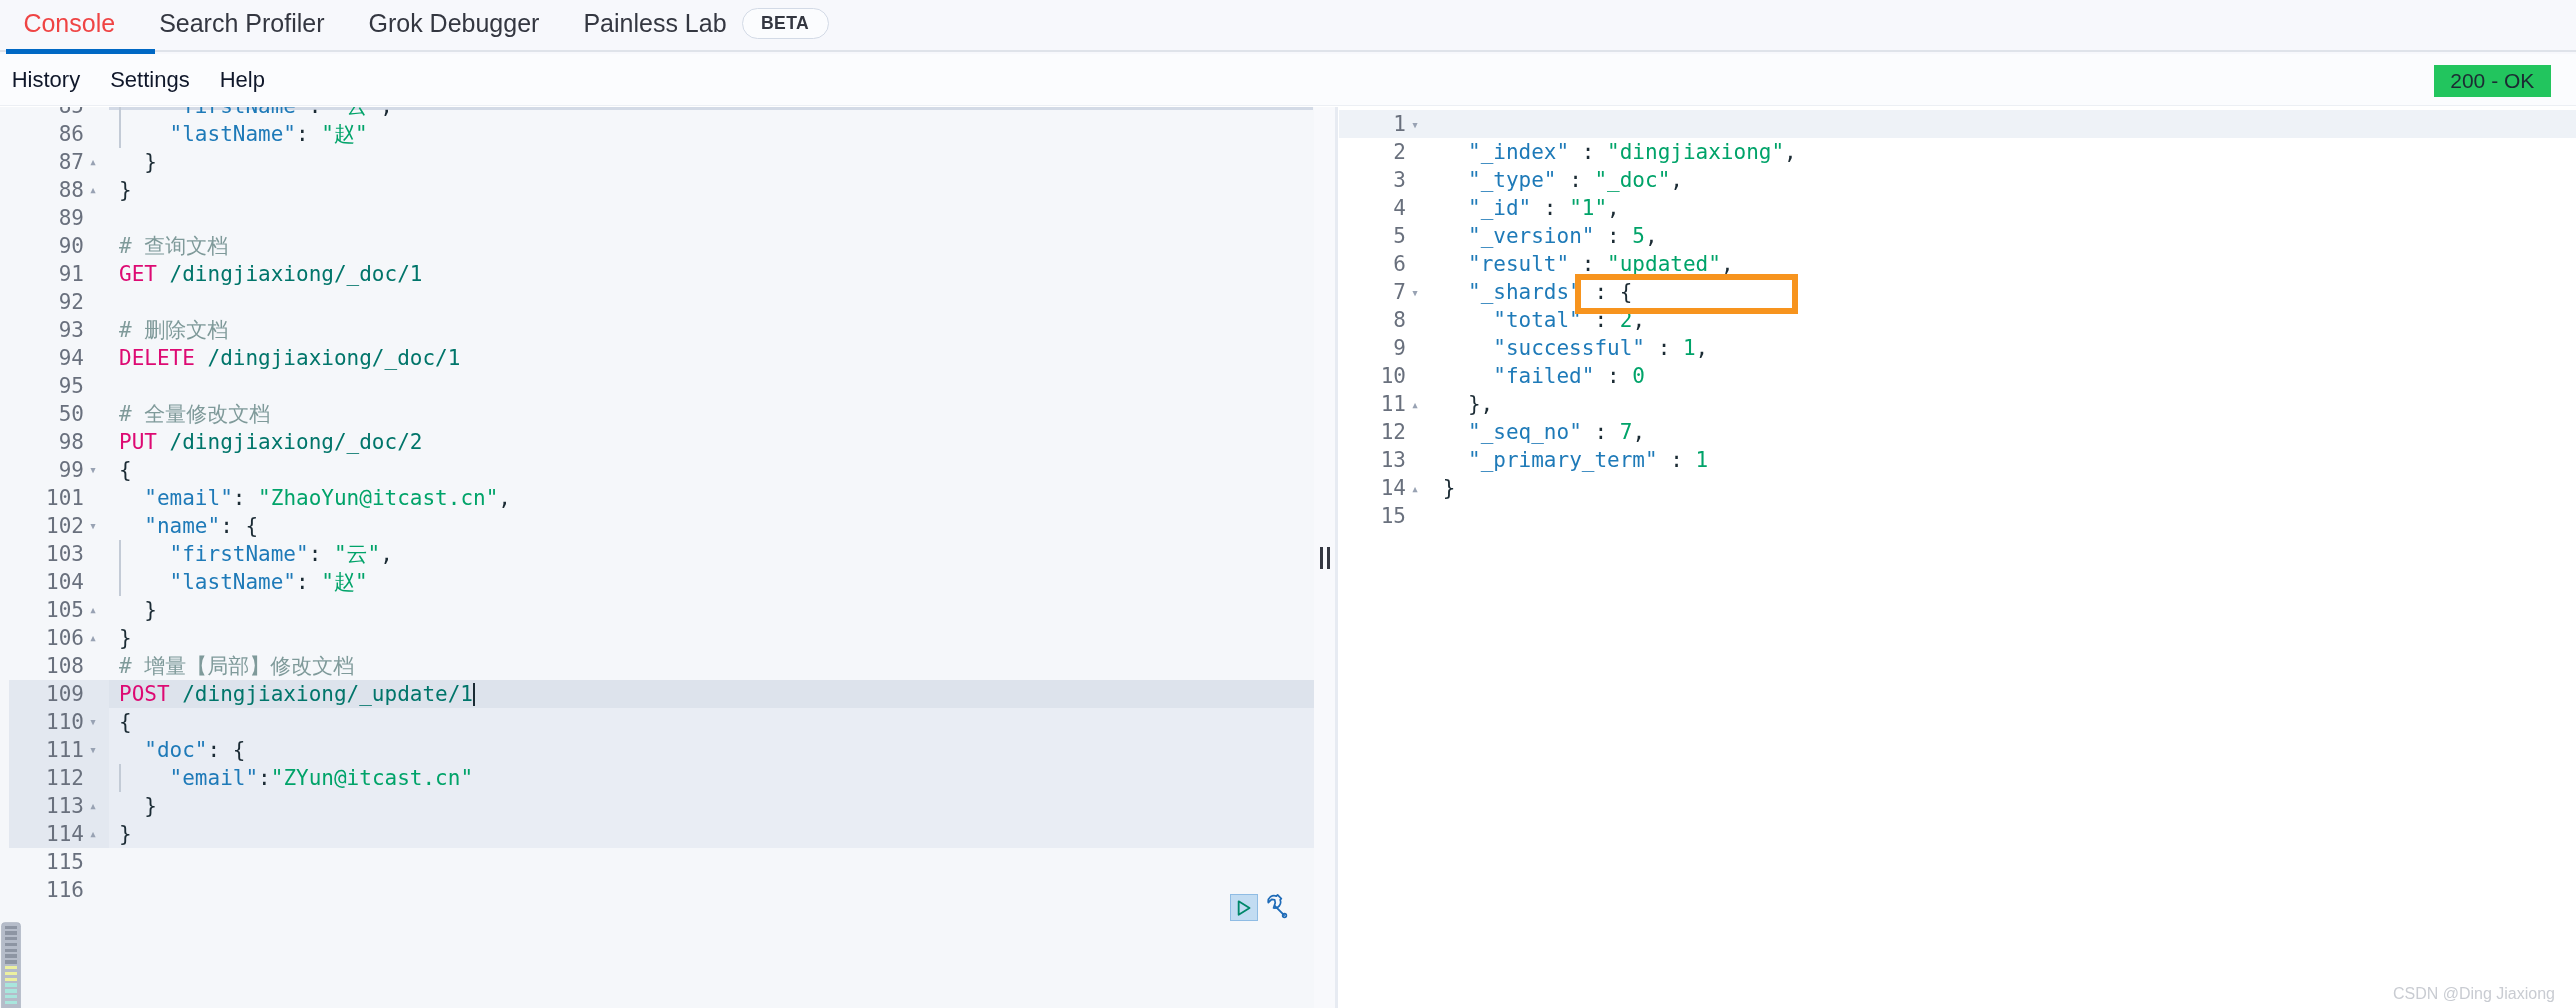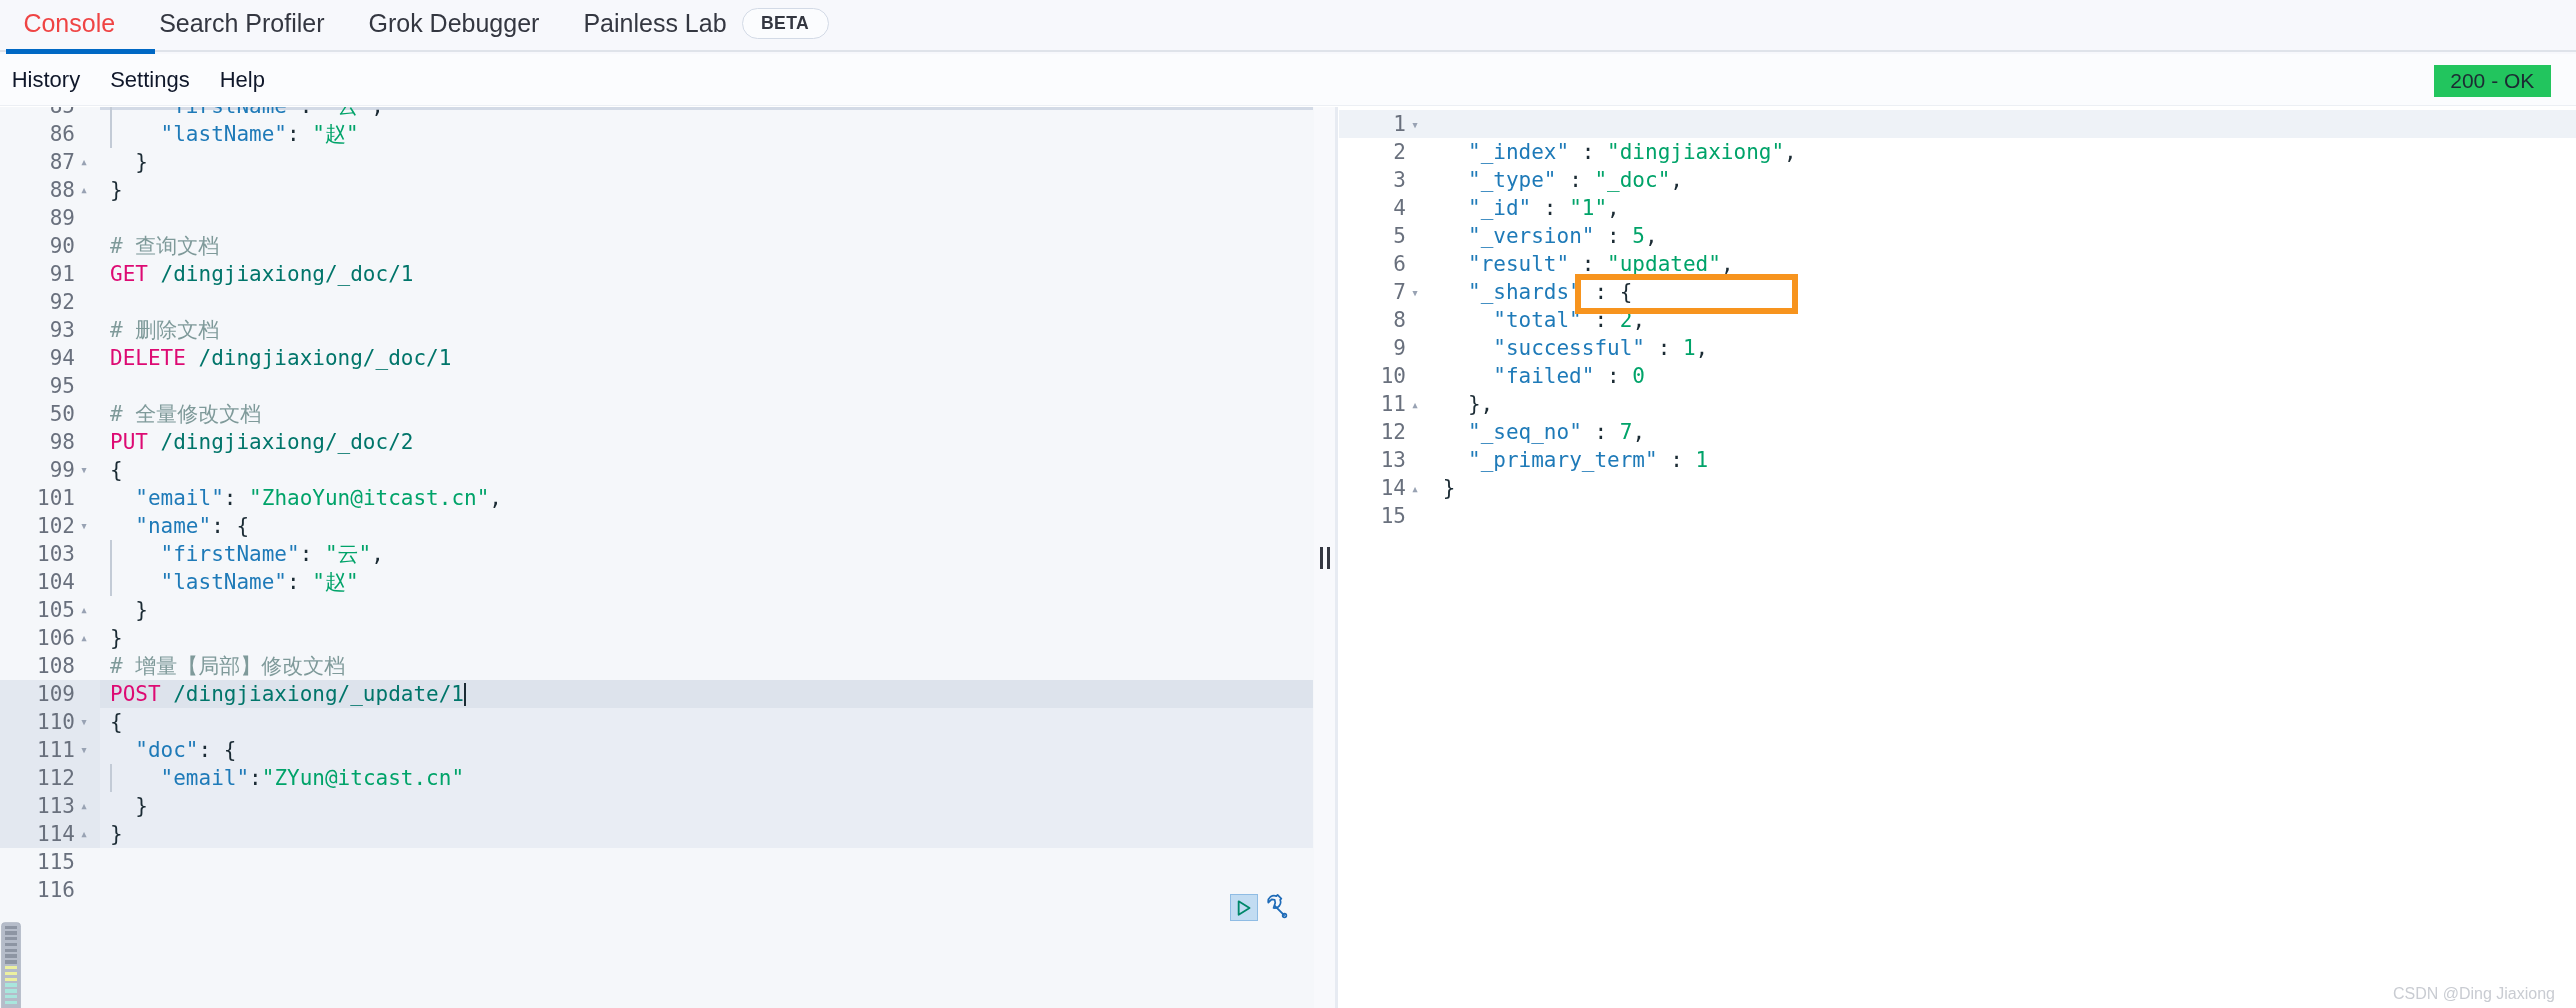--- a/index.html
+++ b/index.html
@@ -86,21 +86,21 @@
     overflow:hidden;
   }
   .editor-topline{position:absolute;left:20px;top:0;width:1293px;height:3.3px;background:#d3dae6;}
   .code-area{
     position:absolute;left:0;top:0;width:1314px;height:901px;
     font-family:"DejaVu Sans Mono", monospace;
     font-size:21px;
     line-height:28px;
   }
   .code-line{
-    position:relative;height:28px;display:flex;white-space:pre;
+    position:relative;height:28px;display:flex;white-space:pre;margin-left:9px;
   }
   .gutter{
     width:100px;min-width:100px;
     text-align:right;
     color:#69707d;
     font-size:21px;
     padding-right:6.7px;
     box-sizing:border-box;
     display:flex;justify-content:flex-end;align-items:center;
     background:#f5f7fa;

